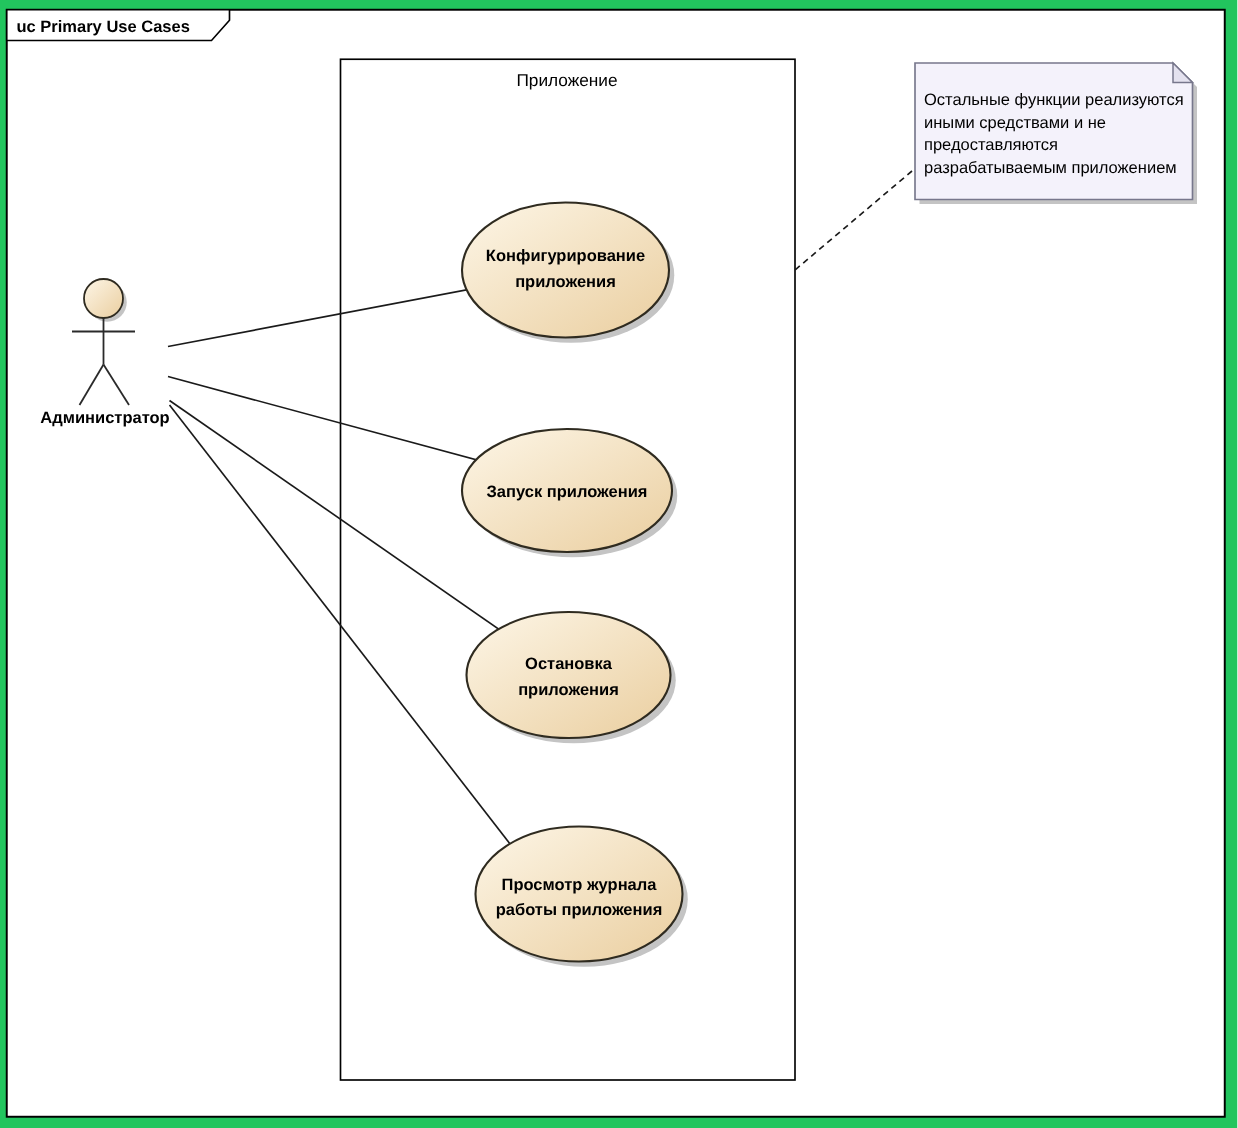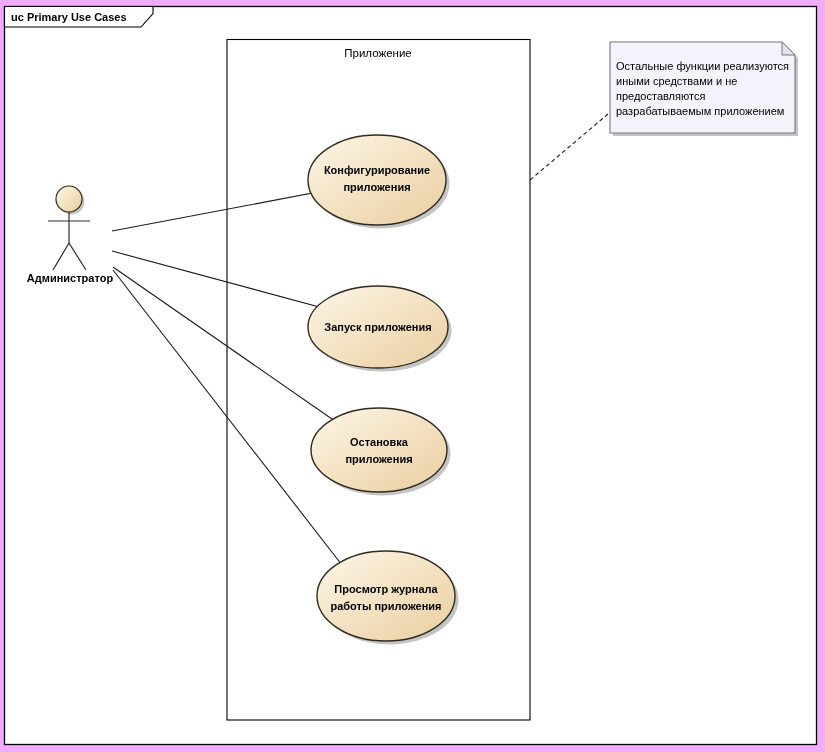--- a/index.html
+++ b/index.html
@@ -5,21 +5,21 @@
   html, body {
     margin: 0;
     padding: 0;
     background: #ffffff;
     font-family: "Liberation Sans", "DejaVu Sans", sans-serif;
   }
   .canvas {
     position: relative;
     width: 825px;
     height: 752px;
-    background: #f0abfc;
+    background: #22c55e;
     overflow: hidden;
   }
   svg text {
     font-family: "Liberation Sans", "DejaVu Sans", sans-serif;
     fill: #000000;
   }
   .frame-title   { font-size: 11px; font-weight: bold; }
   .boundary-lbl  { font-size: 11.5px; }
   .uc-label      { font-size: 11px; font-weight: bold; text-anchor: middle; }
   .actor-lbl     { font-size: 11px; font-weight: bold; text-anchor: middle; }

